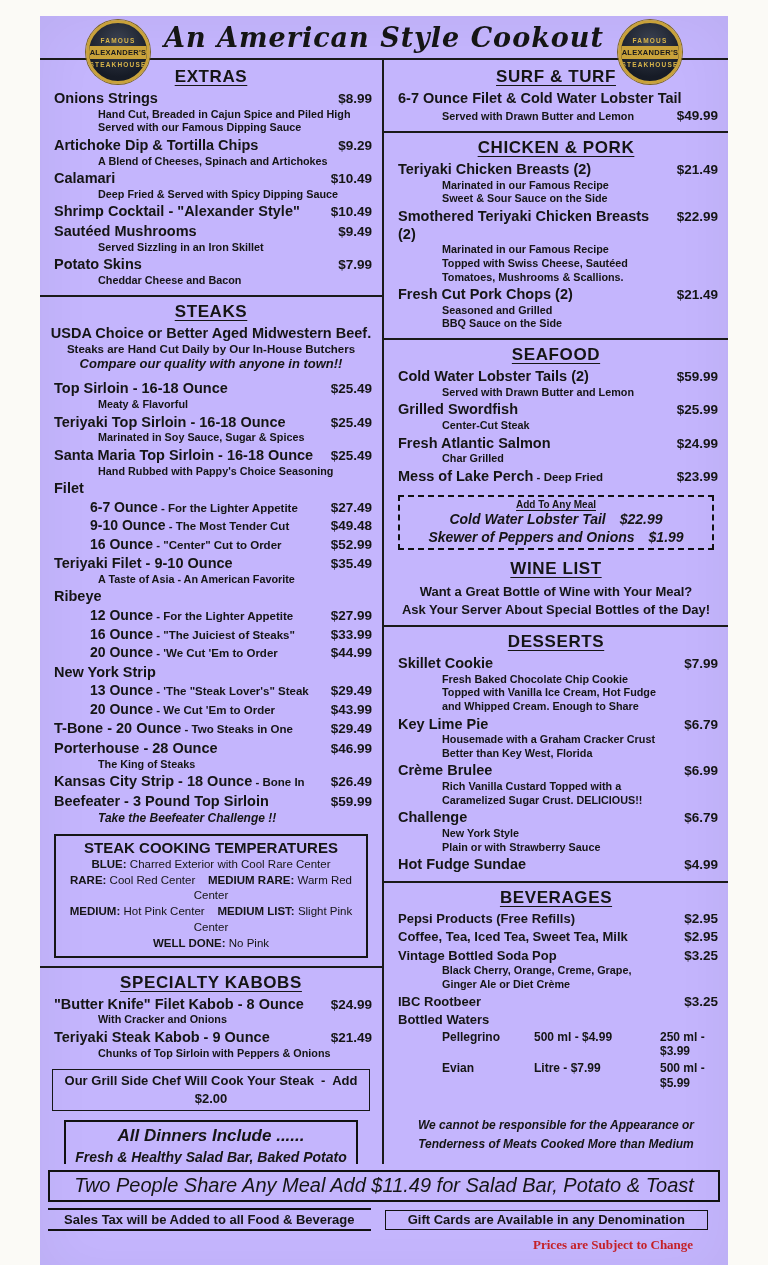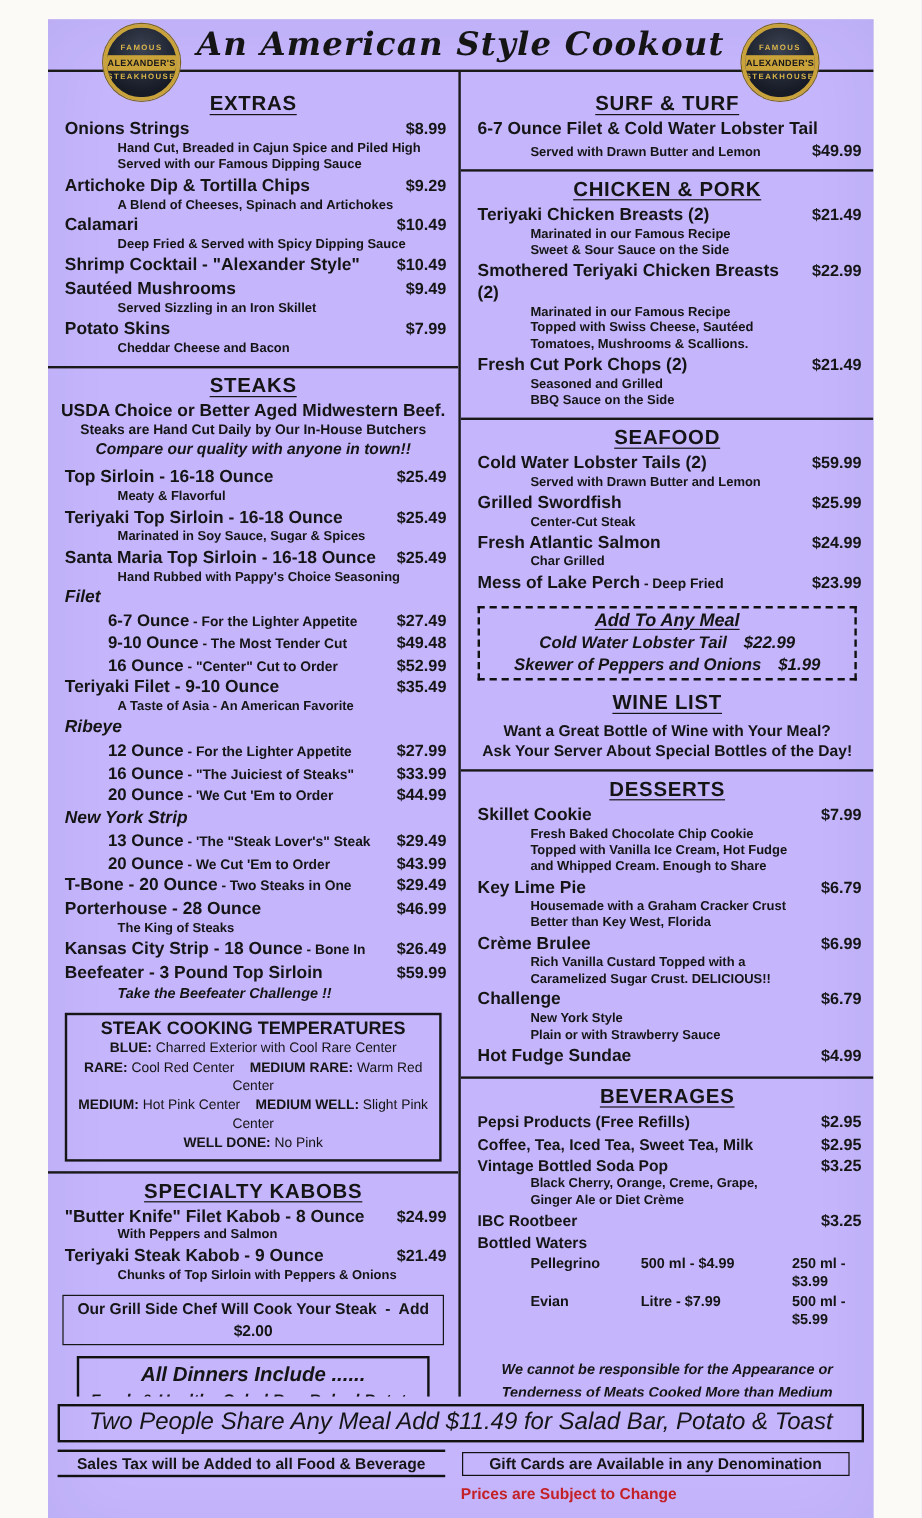--- a/index.html
+++ b/index.html
@@ -18,37 +18,37 @@
           border:3px solid #c9a23a; box-shadow:0 0 0 1px #7a6320;
           display:flex; flex-direction:column; align-items:center; justify-content:center;
           z-index:3; overflow:hidden; }
   .logo-left { left:46px; } .logo-right { right:46px; }
   .logo-top, .logo-bottom { color:#d9b54a; font-size:6.5px; font-weight:700; letter-spacing:1.2px; }
   .logo-name { background:#c9a23a; color:#17171b; font-weight:700; font-size:7.5px;
                width:110%; text-align:center; padding:2px 0; margin:2px 0; letter-spacing:0.3px; }
 
   
   .columns { display:flex; height:1104px; overflow:hidden; }
-  .col { width:50%; padding:12px 10px 0; overflow:hidden; }
+  .col { width:50%; padding:2px 10px 0; overflow:hidden; }
   .col-left { border-right:2px solid #1a1a1a; }
 
   .menu-section { margin-bottom:3px; }
   .rule-above { border-top:2px solid #1a1a1a; margin-left:-10px; margin-right:-10px;
                 padding-left:10px; padding-right:10px; margin-top:7px; }
   .sec-title { text-align:center; font-size:17px; font-weight:700; letter-spacing:0.6px;
                text-decoration:underline; text-underline-offset:3px; margin:5px 0 3px; }
 
   .row { display:flex; align-items:baseline; line-height:1.22; }
   .row .txt { flex:1; }
   .row .price { font-weight:700; font-size:13.5px; margin-left:6px; white-space:nowrap; }
   .row.name { margin-top:2px; padding-left:4px; }
   .row.name .txt { font-weight:700; font-size:14.5px; }
   .row.name-sm { margin-top:2px; padding-left:4px; }
   .row.name-sm .txt { font-weight:700; font-size:13px; }
-  .row.group { margin-top:2px; padding-left:4px; font-weight:700; font-size:14.5px;font-style:italic; }
+  .row.group { margin-top:2px; padding-left:4px; font-weight:700; font-size:14.5px; }
   .row.sub { margin-top:1px; margin-left:40px; }
   .row.sub .txt { font-weight:700; font-size:14px; }
   .note { font-weight:700; font-size:11.5px; }
   .row.desc, .row.desc-i { margin-left:48px; }
   .row.desc .txt, .row.desc-i .txt { font-weight:700; font-size:10.8px; line-height:1.26; }
   .row.desc-i .txt { font-style:italic; font-size:12px; }
   .row.intro-lg, .row.intro-sm, .row.intro-i, .row.center { justify-content:center; }
   .row.intro-lg .txt, .row.intro-sm .txt, .row.intro-i .txt, .row.center .txt
       { flex:0 0 auto; text-align:center; }
   .row.intro-lg .txt { font-weight:700; font-size:14.5px; }
@@ -67,39 +67,39 @@
   .box-title { font-weight:700; font-size:15px; margin-bottom:1px; }
   .box-line { font-size:11.5px; line-height:1.38; }
   .box-line strong { font-weight:700; }
   .box-bar { margin:9px 2px; padding:2px; border-width:1.5px; }
   .box-bar .box-line { font-size:13px; font-weight:700; }
   .box-double { margin:8px 14px 0; border:2.5px solid #111; padding:4px 4px 6px; }
   .box-double .box-title { font-size:17px; font-style:italic; margin-bottom:2px; }
   .box-double .box-line { font-weight:700; font-style:italic; font-size:14px; line-height:1.3; }
   .box-double .box-line.italic { font-size:12.5px; }
   .box-dashed { border:2px dashed #111; margin:9px 4px; padding:2px; }
-  .box-dashed .box-title { font-style:italic; font-size:15px; font-weight:700;
+  .box-dashed .box-title { font-size:10px; font-weight:700;
                            text-decoration:underline; text-underline-offset:2px; }
   .box-dashed .box-line { font-style:italic; font-weight:700; font-size:14px; line-height:1.28; }
   .inline-price { margin-left:14px; }
 
   .col-note { margin-top:26px; text-align:center; font-weight:700; font-style:italic;
               font-size:12px; line-height:1.55; }
 
   
   .footer { padding:4px 8px 0; }
   .share-box { border:2.5px solid #111; text-align:center; font-weight:400; font-style:italic;
                font-size:20px; padding:2px 0 3px; margin:2px 0 6px; white-space:nowrap; overflow:hidden; }
   .footer-row { display:flex; gap:14px; margin-top:3px; align-items:center; }
   .sales-tax { width:48%; text-align:center; font-weight:700; font-size:13px;
                border-top:2px solid #111; border-bottom:2px solid #111; padding:2px 0; }
   .gift-cards { flex:1; border:1.5px solid #111; text-align:center; font-weight:700;
                 font-size:13px; padding:1px 0 2px; margin-right:12px; }
-  .prices-note { margin-left:50%; width:46%; text-align:left; font-weight:700;
-                 font-size:13px; margin-top:6px; }
+  .prices-note { margin-left:50%; width:46%; text-align:right; font-weight:700;
+                 font-size:13px; margin-top:6px;font-family:Liberation Serif, serif; }
   .date-code { font-size:11px; margin:12px 0 0 16px; }
 </style>
 </head>
 <body>
 
 <div class="page">
 
   <header class="header">
     <div class="logo logo-left">
       <div class="logo-top">FAMOUS</div>
@@ -262,31 +262,31 @@
             <span class="price">$59.99</span>
           </div>
           <div class="row desc-i">
             <span class="txt">Take the Beefeater Challenge !!</span>
           </div>
         </section>
         <aside class="box box-single">
           <div class="box-title">STEAK COOKING TEMPERATURES</div>
           <div class="box-line"><strong>BLUE:</strong> Charred Exterior with Cool Rare Center</div>
           <div class="box-line"><strong>RARE:</strong> Cool Red Center &nbsp;&nbsp; <strong>MEDIUM RARE:</strong> Warm Red Center</div>
-          <div class="box-line"><strong>MEDIUM:</strong> Hot Pink Center &nbsp;&nbsp; <strong>MEDIUM WELL:</strong> Slight Pink Center</div>
+          <div class="box-line"><strong>MEDIUM:</strong> Hot Pink Center &nbsp;&nbsp; <strong>MEDIUM LIST:</strong> Slight Pink Center</div>
           <div class="box-line"><strong>WELL DONE:</strong> No Pink</div>
         </aside>
         <section class="menu-section rule-above">
           <h2 class="sec-title">SPECIALTY KABOBS</h2>
           <div class="row name">
             <span class="txt">"Butter Knife" Filet Kabob - 8 Ounce</span>
             <span class="price">$24.99</span>
           </div>
           <div class="row desc">
-            <span class="txt">With Peppers and Salmon</span>
+            <span class="txt">With Cracker and Onions</span>
           </div>
           <div class="row name">
             <span class="txt">Teriyaki Steak Kabob - 9 Ounce</span>
             <span class="price">$21.49</span>
           </div>
           <div class="row desc">
             <span class="txt">Chunks of Top Sirloin with Peppers &amp; Onions</span>
           </div>
         </section>
         <aside class="box box-bar">

